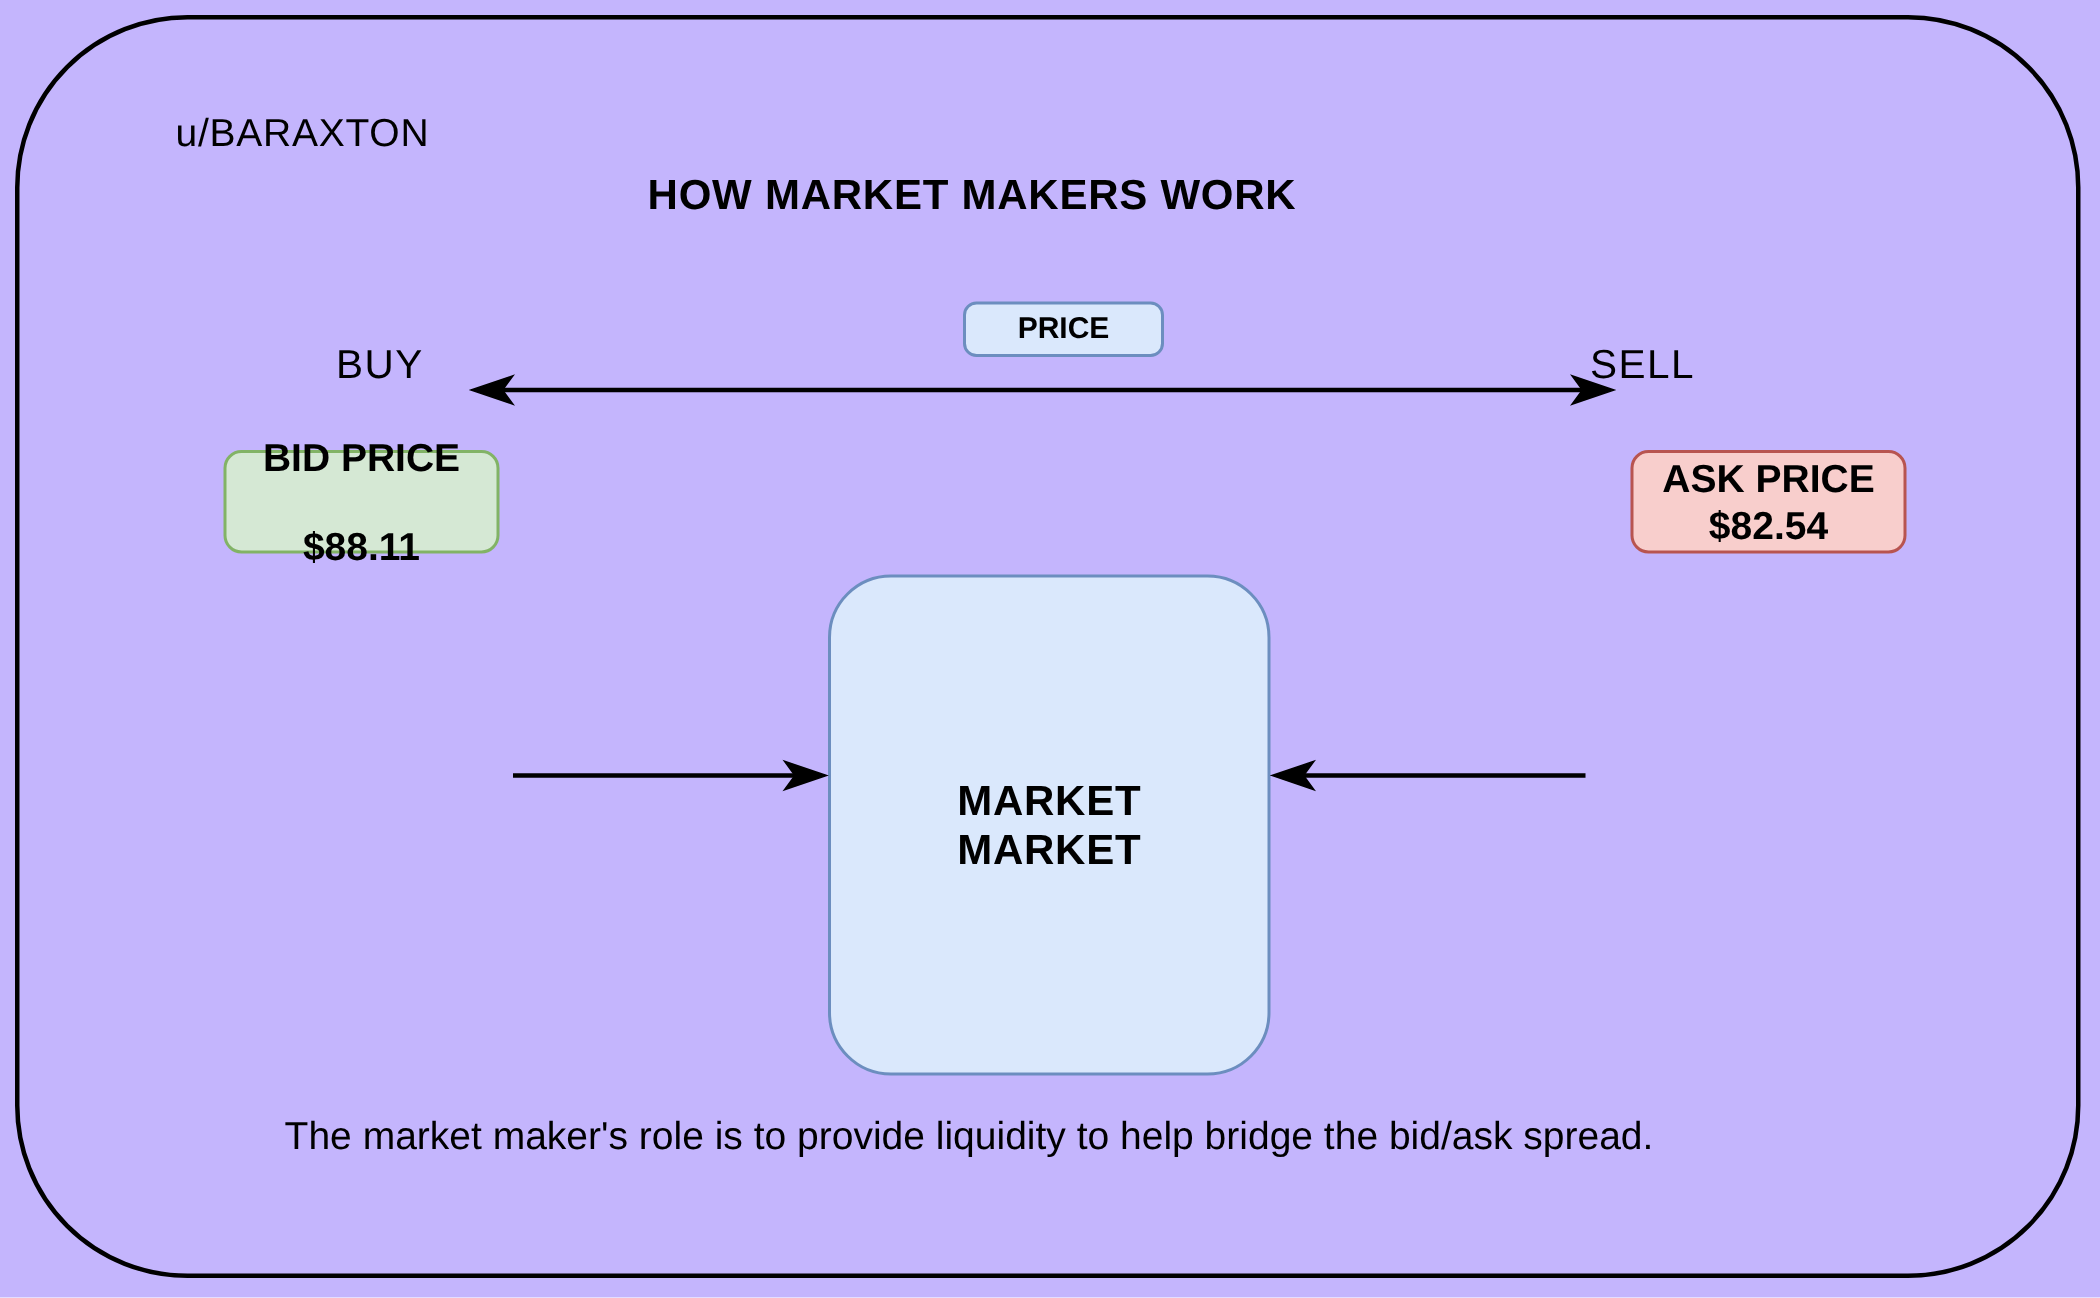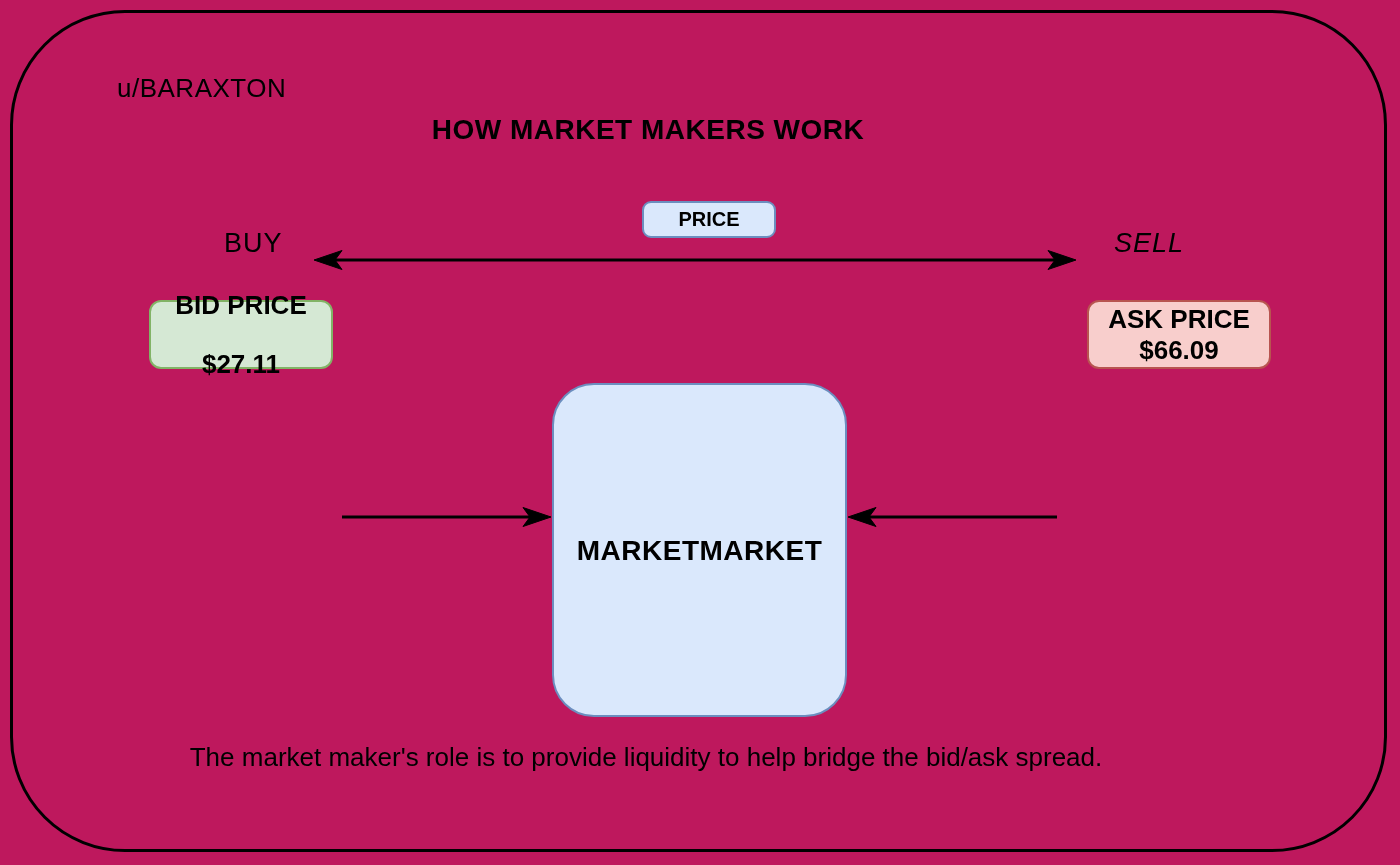--- a/index.html
+++ b/index.html
@@ -4,21 +4,21 @@
 <style>
   html, body {
     margin: 0; padding: 0;
     background: #ffffff;
     font-family: "Liberation Sans", "DejaVu Sans", sans-serif;
     color: #000;
   }
   .canvas {
     position: relative;
     width: 1400px; height: 865px;
-    background: #be185d;
+    background: #c4b5fd;
     overflow: hidden;
   }
   .outer-frame {
     position: absolute;
     left: 10px; top: 10px;
     width: 1377px; height: 842px;
     border: 3px solid #000;
     border-radius: 115px;
     box-sizing: border-box;
   }
@@ -48,21 +48,21 @@
     display: flex; align-items: center; justify-content: center;
     font-size: 20px; font-weight: bold;
   }
   .buy-label, .sell-label {
     position: absolute;
     top: 228px;
     font-size: 27px;
     letter-spacing: 1px;
   }
   .buy-label  { left: 224px; text-align: right; }
-  .sell-label { left: 1114px; font-style: italic; }
+  .sell-label { left: 1060px; }
   .tag-box {
     position: absolute;
     top: 300px;
     width: 184px; height: 69px;
     border-radius: 12px;
     box-sizing: border-box;
     display: flex; flex-direction: column;
     align-items: center; justify-content: center;
     font-size: 26px; font-weight: bold;
     line-height: 31px;
@@ -94,21 +94,21 @@
   .actor-david { left: 143px; }
   .actor-jane  { left: 1057px; }
   .mm-box {
     position: absolute;
     left: 552px; top: 383px;
     width: 295px; height: 334px;
     background: var(--blue-fill, #dae8fc);
     border: 2px solid var(--blue-border, #6c8ebf);
     border-radius: 42px;
     box-sizing: border-box;
-    display: flex; flex-direction: row;
+    display: flex; flex-direction: column;
     align-items: center; justify-content: center;
     font-size: 28px; font-weight: bold;
     line-height: 33px;
     letter-spacing: 0.5px;
   }
   .caption {
     position: absolute;
     left: 0; top: 742px;
     width: 1292px;
     text-align: center;
@@ -134,26 +134,26 @@
 
   <div class="price-pill">
     <span>PRICE</span>
   </div>
 
   <div class="buy-label">BUY</div>
   <div class="sell-label">SELL</div>
 
   <div class="tag-box bid-box">
     <div>BID PRICE</div>
-    <div>$27.11</div>
+    <div>$88.11</div>
   </div>
 
   <div class="tag-box ask-box">
     <div>ASK PRICE</div>
-    <div>$66.09</div>
+    <div>$82.54</div>
   </div>
 
 
 
   <div class="mm-box">
     <div>MARKET</div>
     <div>MARKET</div>
   </div>
 
   <div class="caption">The market maker's role is to provide liquidity to help bridge the bid/ask spread.</div>

